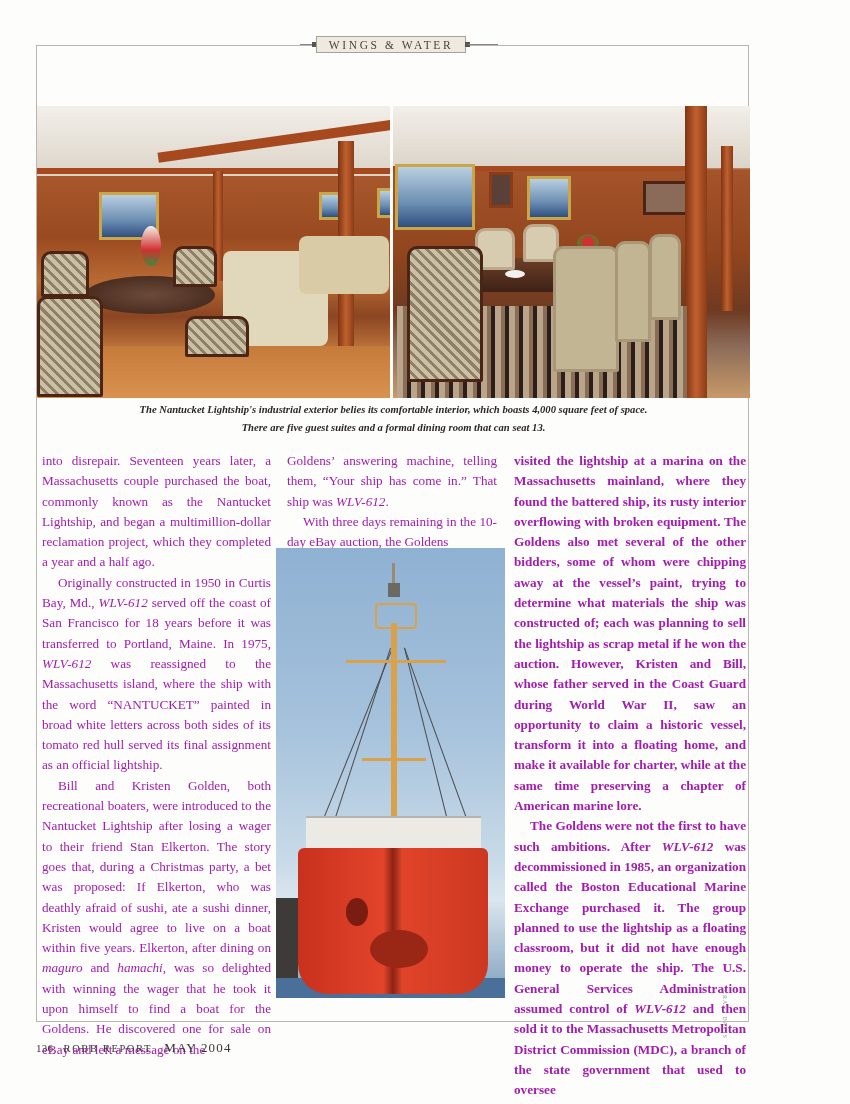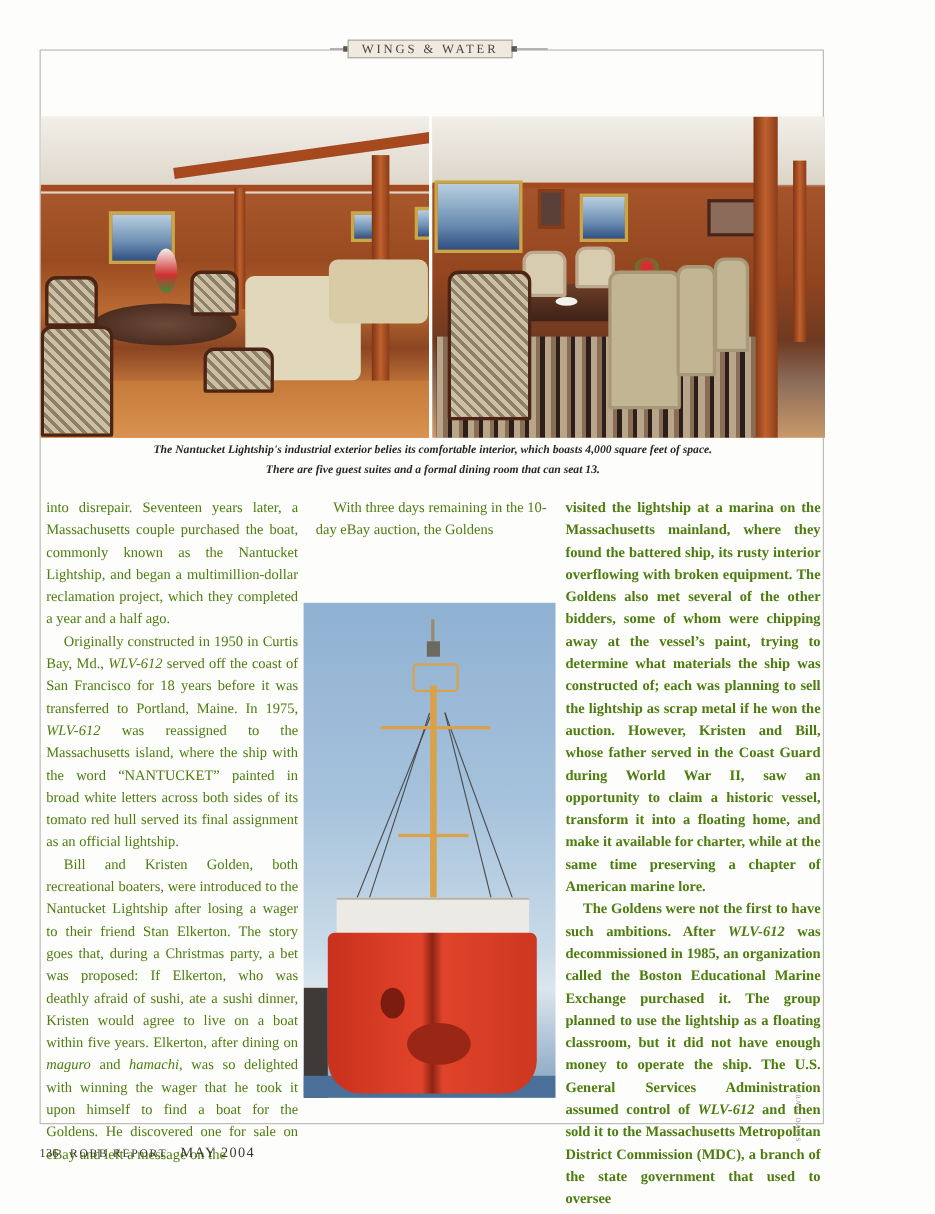--- a/index.html
+++ b/index.html
@@ -26,21 +26,21 @@
   .floor { position:absolute; background:linear-gradient(180deg,#c57a3a,#d99250); }
   .rug { position:absolute; background:repeating-linear-gradient(90deg,#b9a58a 0 6px,#8a6d55 6px 10px,#2c1e1a 10px 14px); }
   .diningtable { position:absolute; background:linear-gradient(180deg,#6d3e28,#3e2217); border-radius:6px; transform:skewX(-18deg); }
   .plate { position:absolute; width:20px; height:8px; background:#f4f2ee; border-radius:50%; }
   .flowers { position:absolute; background:radial-gradient(circle,#d13030 30%,#5c7a2e 70%); border-radius:50%; }
 
   .caption { position:absolute; left:37px; width:713px; text-align:center; font-style:italic; font-weight:bold; font-size:10.6px; color:#2a2624; }
   .caption.l1 { top:404px; }
   .caption.l2 { top:422px; }
 
-  .col { position:absolute; font-size:13.2px; line-height:20.3px; text-align:justify; color:#4d7c0f; hyphens:none; }
+  .col { position:absolute; font-size:13.2px; line-height:20.3px; text-align:justify; color:#a21caf; hyphens:none; }
   .col p { margin:0; text-indent:0; }
   .col p.ind { text-indent:16px; }
   .col i { font-style:italic; }
   .c1 { left:42px; top:451px; width:229px; }
   .c2 { left:287px; top:451px; width:210px; }
   .c3 { left:514px; top:451px; width:232px;font-weight:bold; }
 
   .ship-photo { position:absolute; left:276px; top:548px; width:229px; height:450px; background:linear-gradient(180deg,#8fb1d2 0%,#a6c2dc 40%,#c9dbe8 70%,#dbe6ee 78%,#7f9fbd 100%); overflow:hidden; }
   .mast { position:absolute; background:#d9a24a; }
   .rigging { position:absolute; width:1px; background:#4a4a4a; transform-origin:top left; }
@@ -113,20 +113,21 @@
 
 <div class="caption l1">The Nantucket Lightship's industrial exterior belies its comfortable interior, which boasts 4,000 square feet of space.</div>
 <div class="caption l2">There are five guest suites and a formal dining room that can seat 13.</div>
 
 <div class="col c1">
     <p><span>into disrepair. Seventeen years later, a Massachusetts couple purchased the boat, commonly known as the Nantucket Lightship, and began a multimillion-dollar reclamation project, which they completed a year and a half ago.</span></p>
     <p class="ind"><span>Originally constructed in 1950 in Curtis Bay, Md., </span><i>WLV-612</i><span> served off the coast of San Francisco for 18 years before it was transferred to Portland, Maine. In 1975, </span><i>WLV-612</i><span> was reassigned to the Massachusetts island, where the ship with the word “NANTUCKET” painted in broad white letters across both sides of its tomato red hull served its final assignment as an official lightship.</span></p>
     <p class="ind"><span>Bill and Kristen Golden, both recreational boaters, were introduced to the Nantucket Lightship after losing a wager to their friend Stan Elkerton. The story goes that, during a Christmas party, a bet was proposed: If Elkerton, who was deathly afraid of sushi, ate a sushi dinner, Kristen would agree to live on a boat within five years. Elkerton, after dining on </span><i>maguro</i><span> and </span><i>hamachi</i><span>, was so delighted with winning the wager that he took it upon himself to find a boat for the Goldens. He discovered one for sale on eBay and left a message on the</span></p>
   </div>
 <div class="col c2">
+    <p><span>Goldens’ answering machine, telling them, “Your ship has come in.” That ship was </span><i>WLV-612</i><span>.</span></p>
     <p class="ind"><span>With three days remaining in the 10-day eBay auction, the Goldens</span></p>
   </div>
 <div class="col c3">
     <p><span>visited the lightship at a marina on the Massachusetts mainland, where they found the battered ship, its rusty interior overflowing with broken equipment. The Goldens also met several of the other bidders, some of whom were chipping away at the vessel’s paint, trying to determine what materials the ship was constructed of; each was planning to sell the lightship as scrap metal if he won the auction. However, Kristen and Bill, whose father served in the Coast Guard during World War II, saw an opportunity to claim a historic vessel, transform it into a floating home, and make it available for charter, while at the same time preserving a chapter of American marine lore.</span></p>
     <p class="ind"><span>The Goldens were not the first to have such ambitions. After </span><i>WLV-612</i><span> was decommissioned in 1985, an organization called the Boston Educational Marine Exchange purchased it. The group planned to use the lightship as a floating classroom, but it did not have enough money to operate the ship. The U.S. General Services Administration assumed control of </span><i>WLV-612</i><span> and then sold it to the Massachusetts Metropolitan District Commission (MDC), a branch of the state government that used to oversee</span></p>
   </div>
 
 <div class="ship-photo">
   <div class="pier"></div>
   <div class="water"></div>

